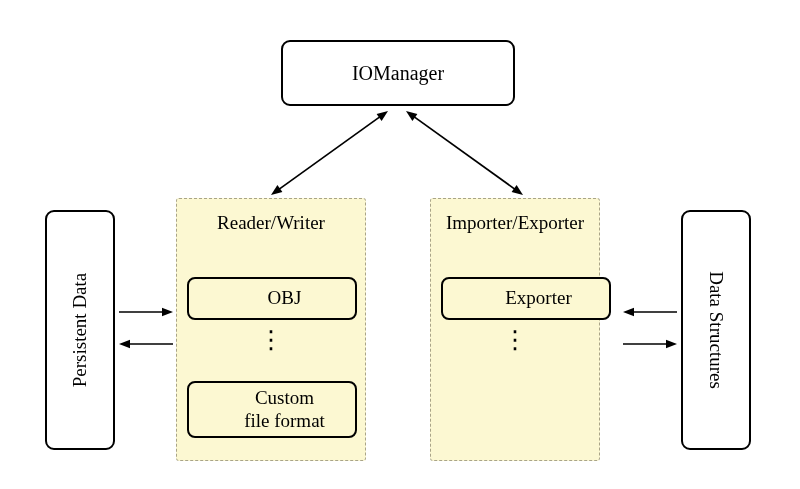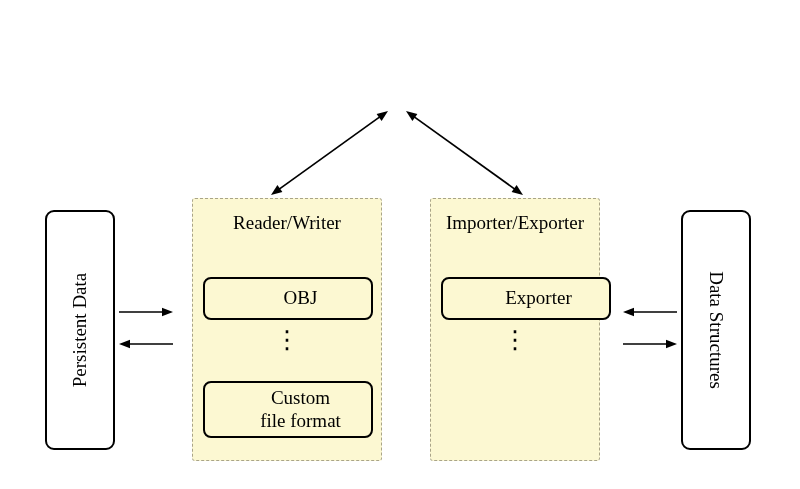--- a/index.html
+++ b/index.html
@@ -92,26 +92,29 @@
       <g>
         <line x1="677" y1="312" x2="631" y2="312" stroke="#000000" stroke-width="1.7"></line>
         <polygon points="623,312 634.0,307.7 634.0,316.3" fill="#000000"></polygon>
       </g>
       <g>
         <line x1="623" y1="344" x2="669" y2="344" stroke="#000000" stroke-width="1.7"></line>
         <polygon points="677,344 666.0,348.3 666.0,339.7" fill="#000000"></polygon>
       </g>
     </svg>
 
+  <div class="node" style="left:281px; top:40px; width:234px; height:66px;">
+    <span>IOManager</span>
+  </div>
 
   <div class="vnode ccw" style="left:45px; top:210px; width:70px; height:240px;">
     <span class="vlabel">Persistent Data</span>
   </div>
 
-  <div class="group" style="left:176px; top:198px; width:190px; height:263px;margin-left:16px;">
+  <div class="group" style="left:176px; top:198px; width:190px; height:263px;">
     <div class="group-title">Reader/Writer</div>
     <div class="inner one">OBJ</div>
     <div class="dots">⋮</div>
     <div class="inner two">Custom
 file format</div>
   </div>
 
   <div class="group" style="left:430px; top:198px; width:170px; height:263px;">
     <div class="group-title">Importer/Exporter</div>
     <div class="inner one">Exporter</div>

